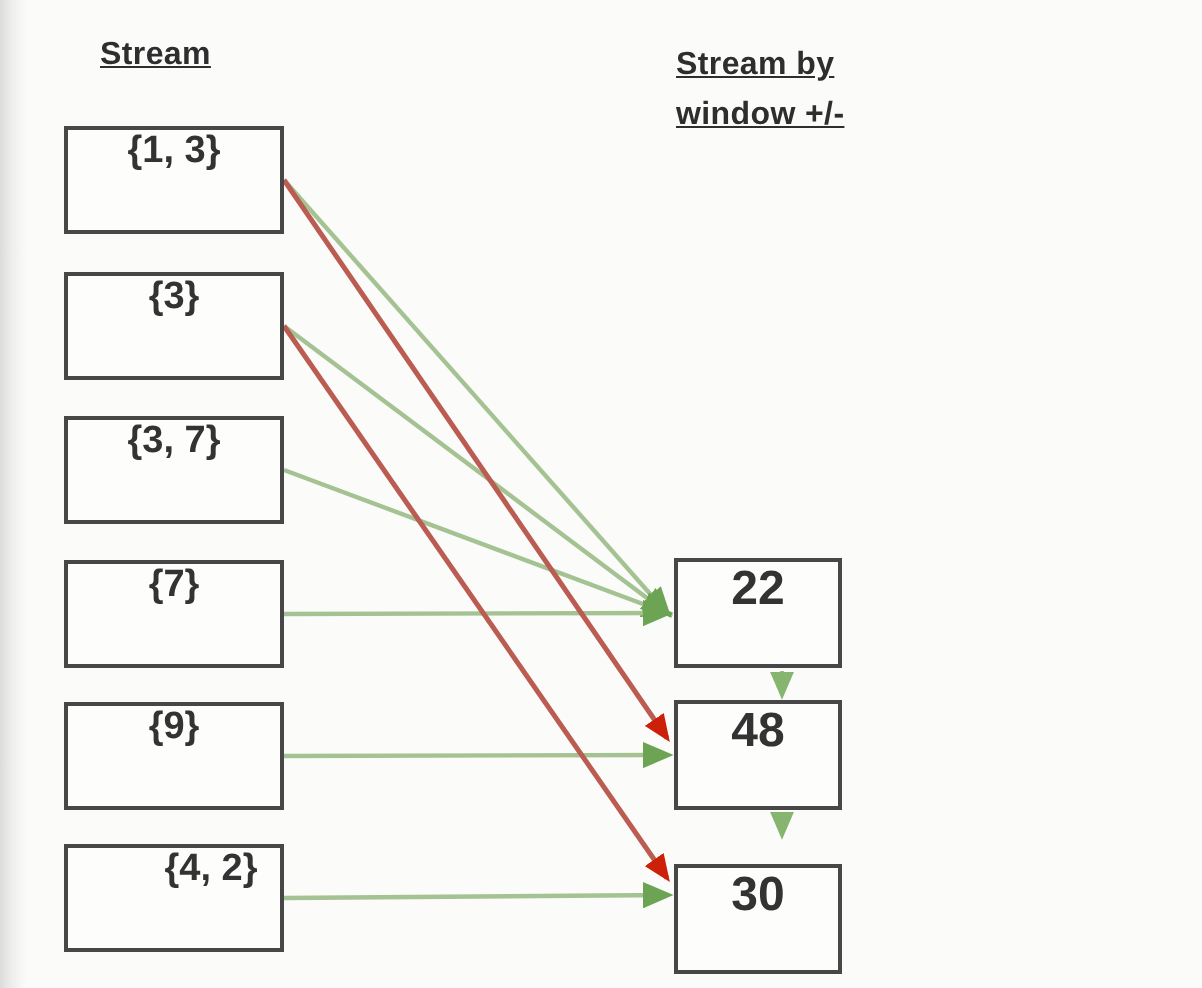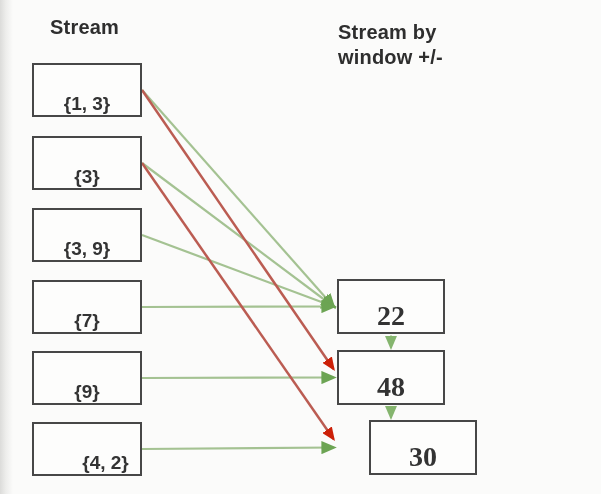--- a/index.html
+++ b/index.html
@@ -17,51 +17,52 @@
     position: absolute;
     left: 0; top: 0;
     width: 13px; height: 100%;
     background: linear-gradient(to right, #d6d6d4 0%, #ebebe9 45%, rgba(251,251,250,0) 100%);
     opacity: 0.85;
     pointer-events: none;
   }
 
   .col-header {
     position: absolute;
-    font-size: 20px;
+    font-size: 16px;
     font-weight: bold;
     color: #2e2e2e;
     line-height: 25px;
     letter-spacing: 0.2px;
+    text-decoration: underline;
   }
   .col-header.left  { left: 50px;  top: 15px; }
   .col-header.right { left: 338px; top: 20px; width: 112px; }
 
   .node {
     position: absolute;
     box-sizing: border-box;
     border: 2.5px solid #474747;
     background: #fdfdfc;
     display: flex;
-    align-items: flex-end;
+    align-items: flex-start;
     justify-content: center;
     color: #333333;
   }
   .node.stream { left: 32px; width: 110px; height: 54px; font-size: 19px; font-weight: bold; }
-  .node.result { left: 337px; width: 108px; height: 55px; font-size: 28px; font-weight: bold; font-family: Liberation Serif, serif; }
+  .node.result { left: 337px; width: 84px; height: 55px; font-size: 24px; font-weight: bold; }
 
   .s0 { top: 63px; }
   .s1 { top: 136px; }
   .s2 { top: 208px; }
   .s3 { top: 280px; }
   .s4 { top: 351px; }
   .s5 { top: 422px; padding-left: 37px; }
   .r0 { top: 279px; }
   .r1 { top: 350px; }
-  .r2 { top: 420px; margin-left: 32px; }
+  .r2 { top: 432px; }
 
   #edges {
     position: absolute;
     left: 0; top: 0;
     width: 601px; height: 494px;
     pointer-events: none;
   }
 </style>
 </head>
 <body>
@@ -96,21 +97,21 @@
 
   <div class="col-header right">Stream by window +/-</div>
 
   <div class="node stream s0">
     <span>{1, 3}</span>
   </div>
   <div class="node stream s1">
     <span>{3}</span>
   </div>
   <div class="node stream s2">
-    <span>{3, 9}</span>
+    <span>{3, 7}</span>
   </div>
   <div class="node stream s3">
     <span>{7}</span>
   </div>
   <div class="node stream s4">
     <span>{9}</span>
   </div>
   <div class="node stream s5">
     <span>{4, 2}</span>
   </div>

